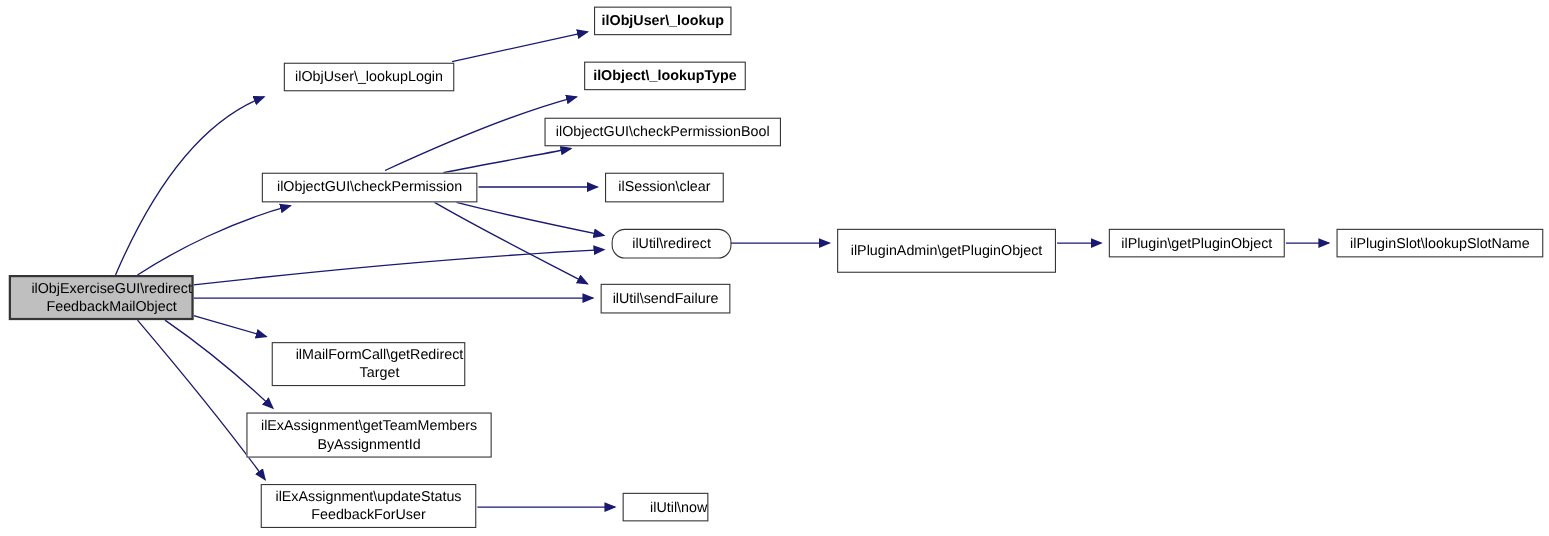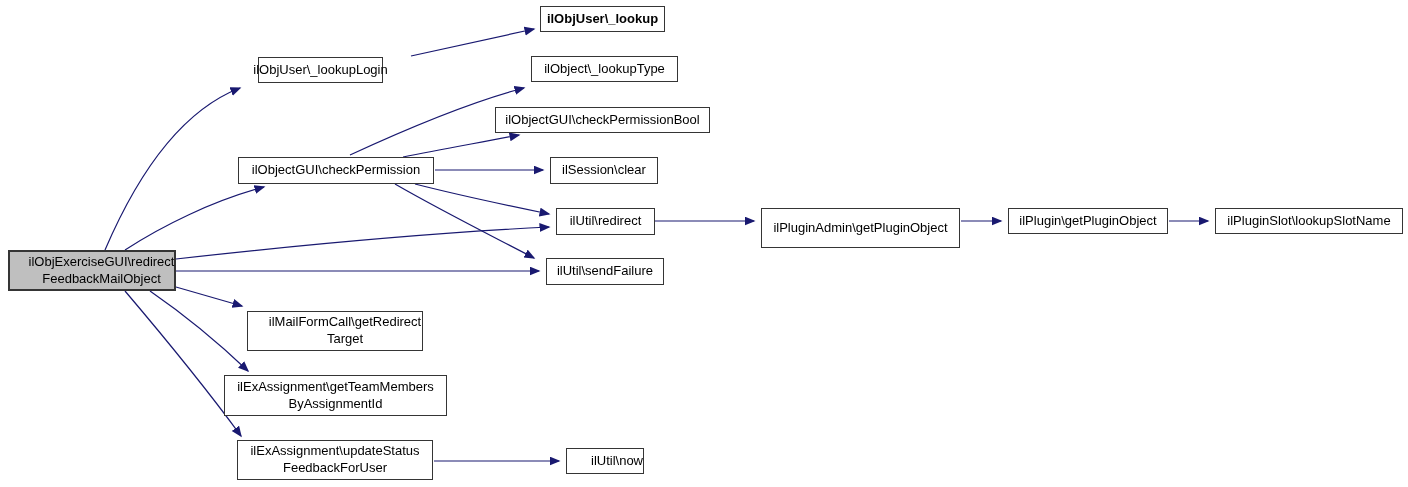--- a/index.html
+++ b/index.html
@@ -85,39 +85,39 @@
         <path d="M961,221 L1001,221" class="edge" marker-end="url(#arrow)"></path>
         <path d="M1169,221 L1208,221" class="edge" marker-end="url(#arrow)"></path>
         <path d="M434,461 L559,461" class="edge" marker-end="url(#arrow)"></path>
       </g>
   </svg>
   <div class="node-layer">
       <div class="node focus" style="left: 8px; top: 250px; width: 168px; height: 41px;">
         <div>ilObjExerciseGUI\redirect</div>
         <div>FeedbackMailObject</div>
       </div>
-      <div class="node" style="left: 258px; top: 57px; width: 125px; height: 26px;">
+      <div class="node" style="left: 258px; top: 57px; width: 155px; height: 26px;">
         <div>ilObjUser\_lookupLogin</div>
       </div>
       <div class="node" style="left: 540px; top: 6px; width: 125px; height: 26px; font-weight: bold;">
         <div>ilObjUser\_lookup</div>
       </div>
-      <div class="node" style="left: 531px; top: 56px; width: 147px; height: 26px;">
+      <div class="node" style="left: 531px; top: 56px; width: 147px; height: 26px; font-weight: bold;">
         <div>ilObject\_lookupType</div>
       </div>
       <div class="node" style="left: 238px; top: 157px; width: 196px; height: 27px;">
         <div>ilObjectGUI\checkPermission</div>
       </div>
       <div class="node" style="left: 495px; top: 107px; width: 215px; height: 26px;">
         <div>ilObjectGUI\checkPermissionBool</div>
       </div>
       <div class="node" style="left: 550px; top: 157px; width: 108px; height: 27px;">
         <div>ilSession\clear</div>
       </div>
-      <div class="node" style="left: 556px; top: 208px; width: 99px; height: 27px;">
+      <div class="node" style="left: 556px; top: 208px; width: 109px; height: 27px; border-radius: 12px;">
         <div>ilUtil\redirect</div>
       </div>
       <div class="node" style="left: 546px; top: 258px; width: 118px; height: 27px;">
         <div>ilUtil\sendFailure</div>
       </div>
       <div class="node" style="left: 247px; top: 311px; width: 176px; height: 40px; padding-left: 20px;">
         <div>ilMailFormCall\getRedirect</div>
         <div>Target</div>
       </div>
       <div class="node" style="left: 224px; top: 375px; width: 223px; height: 41px;">

